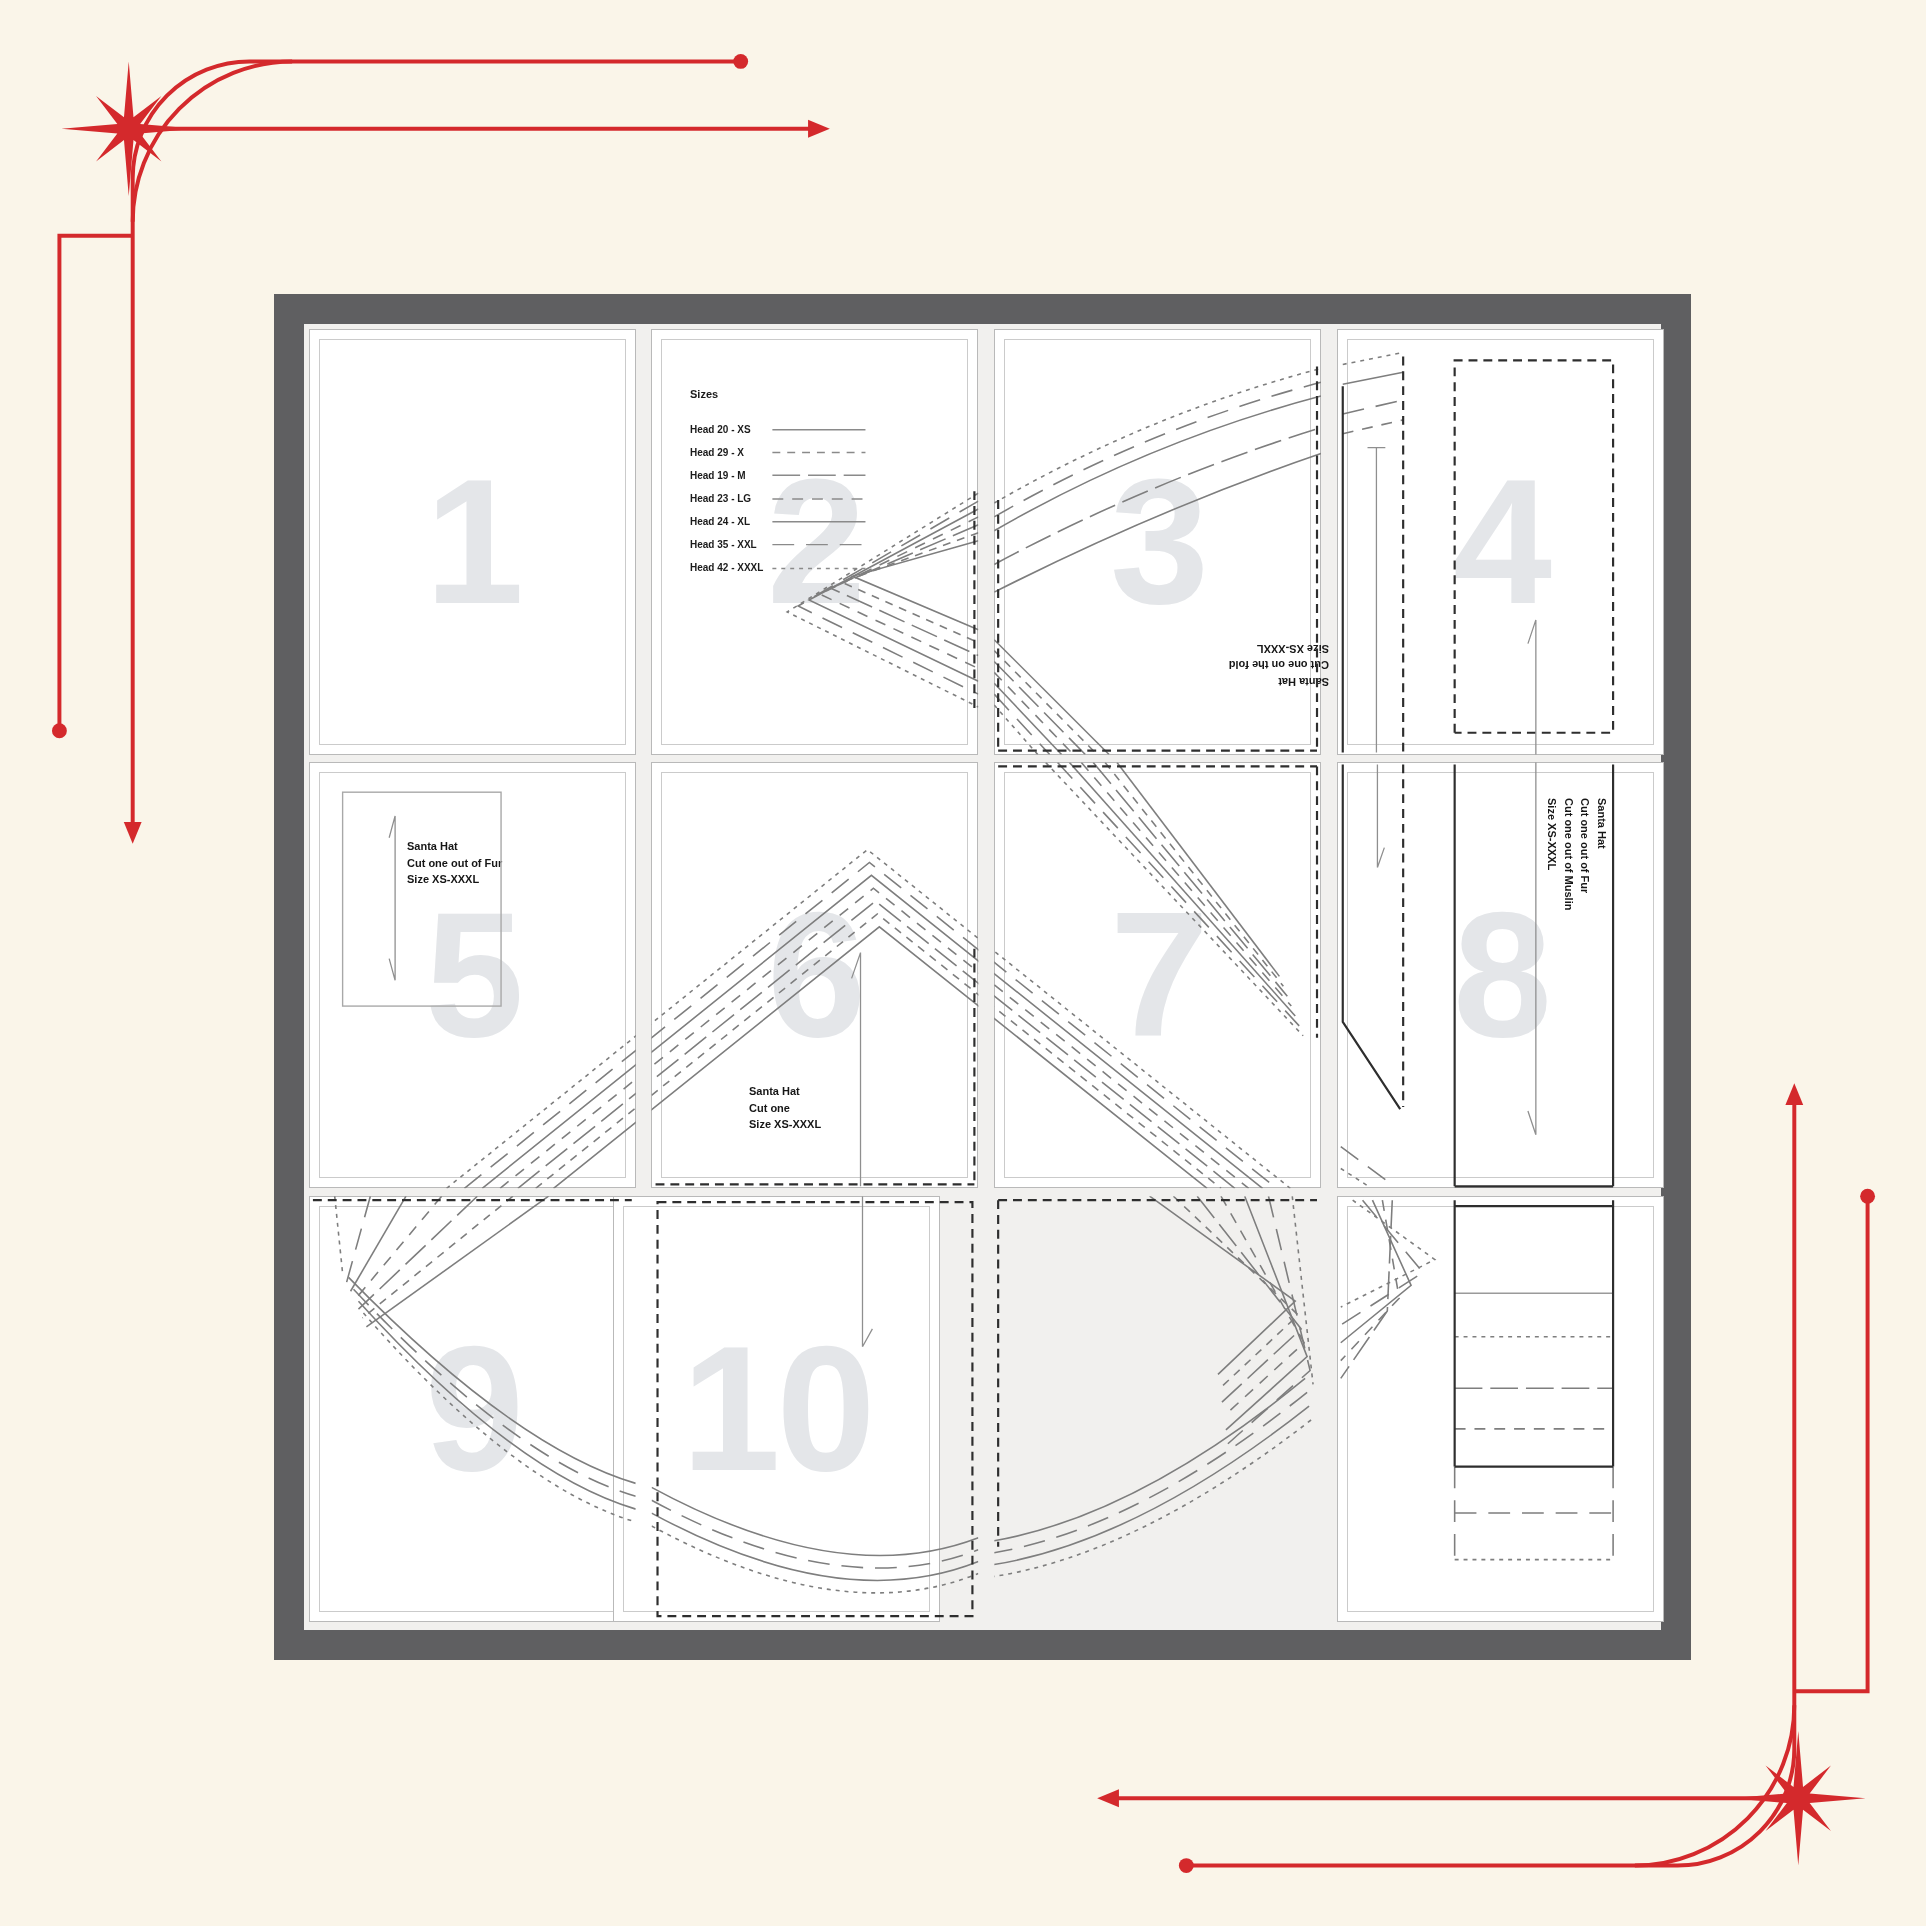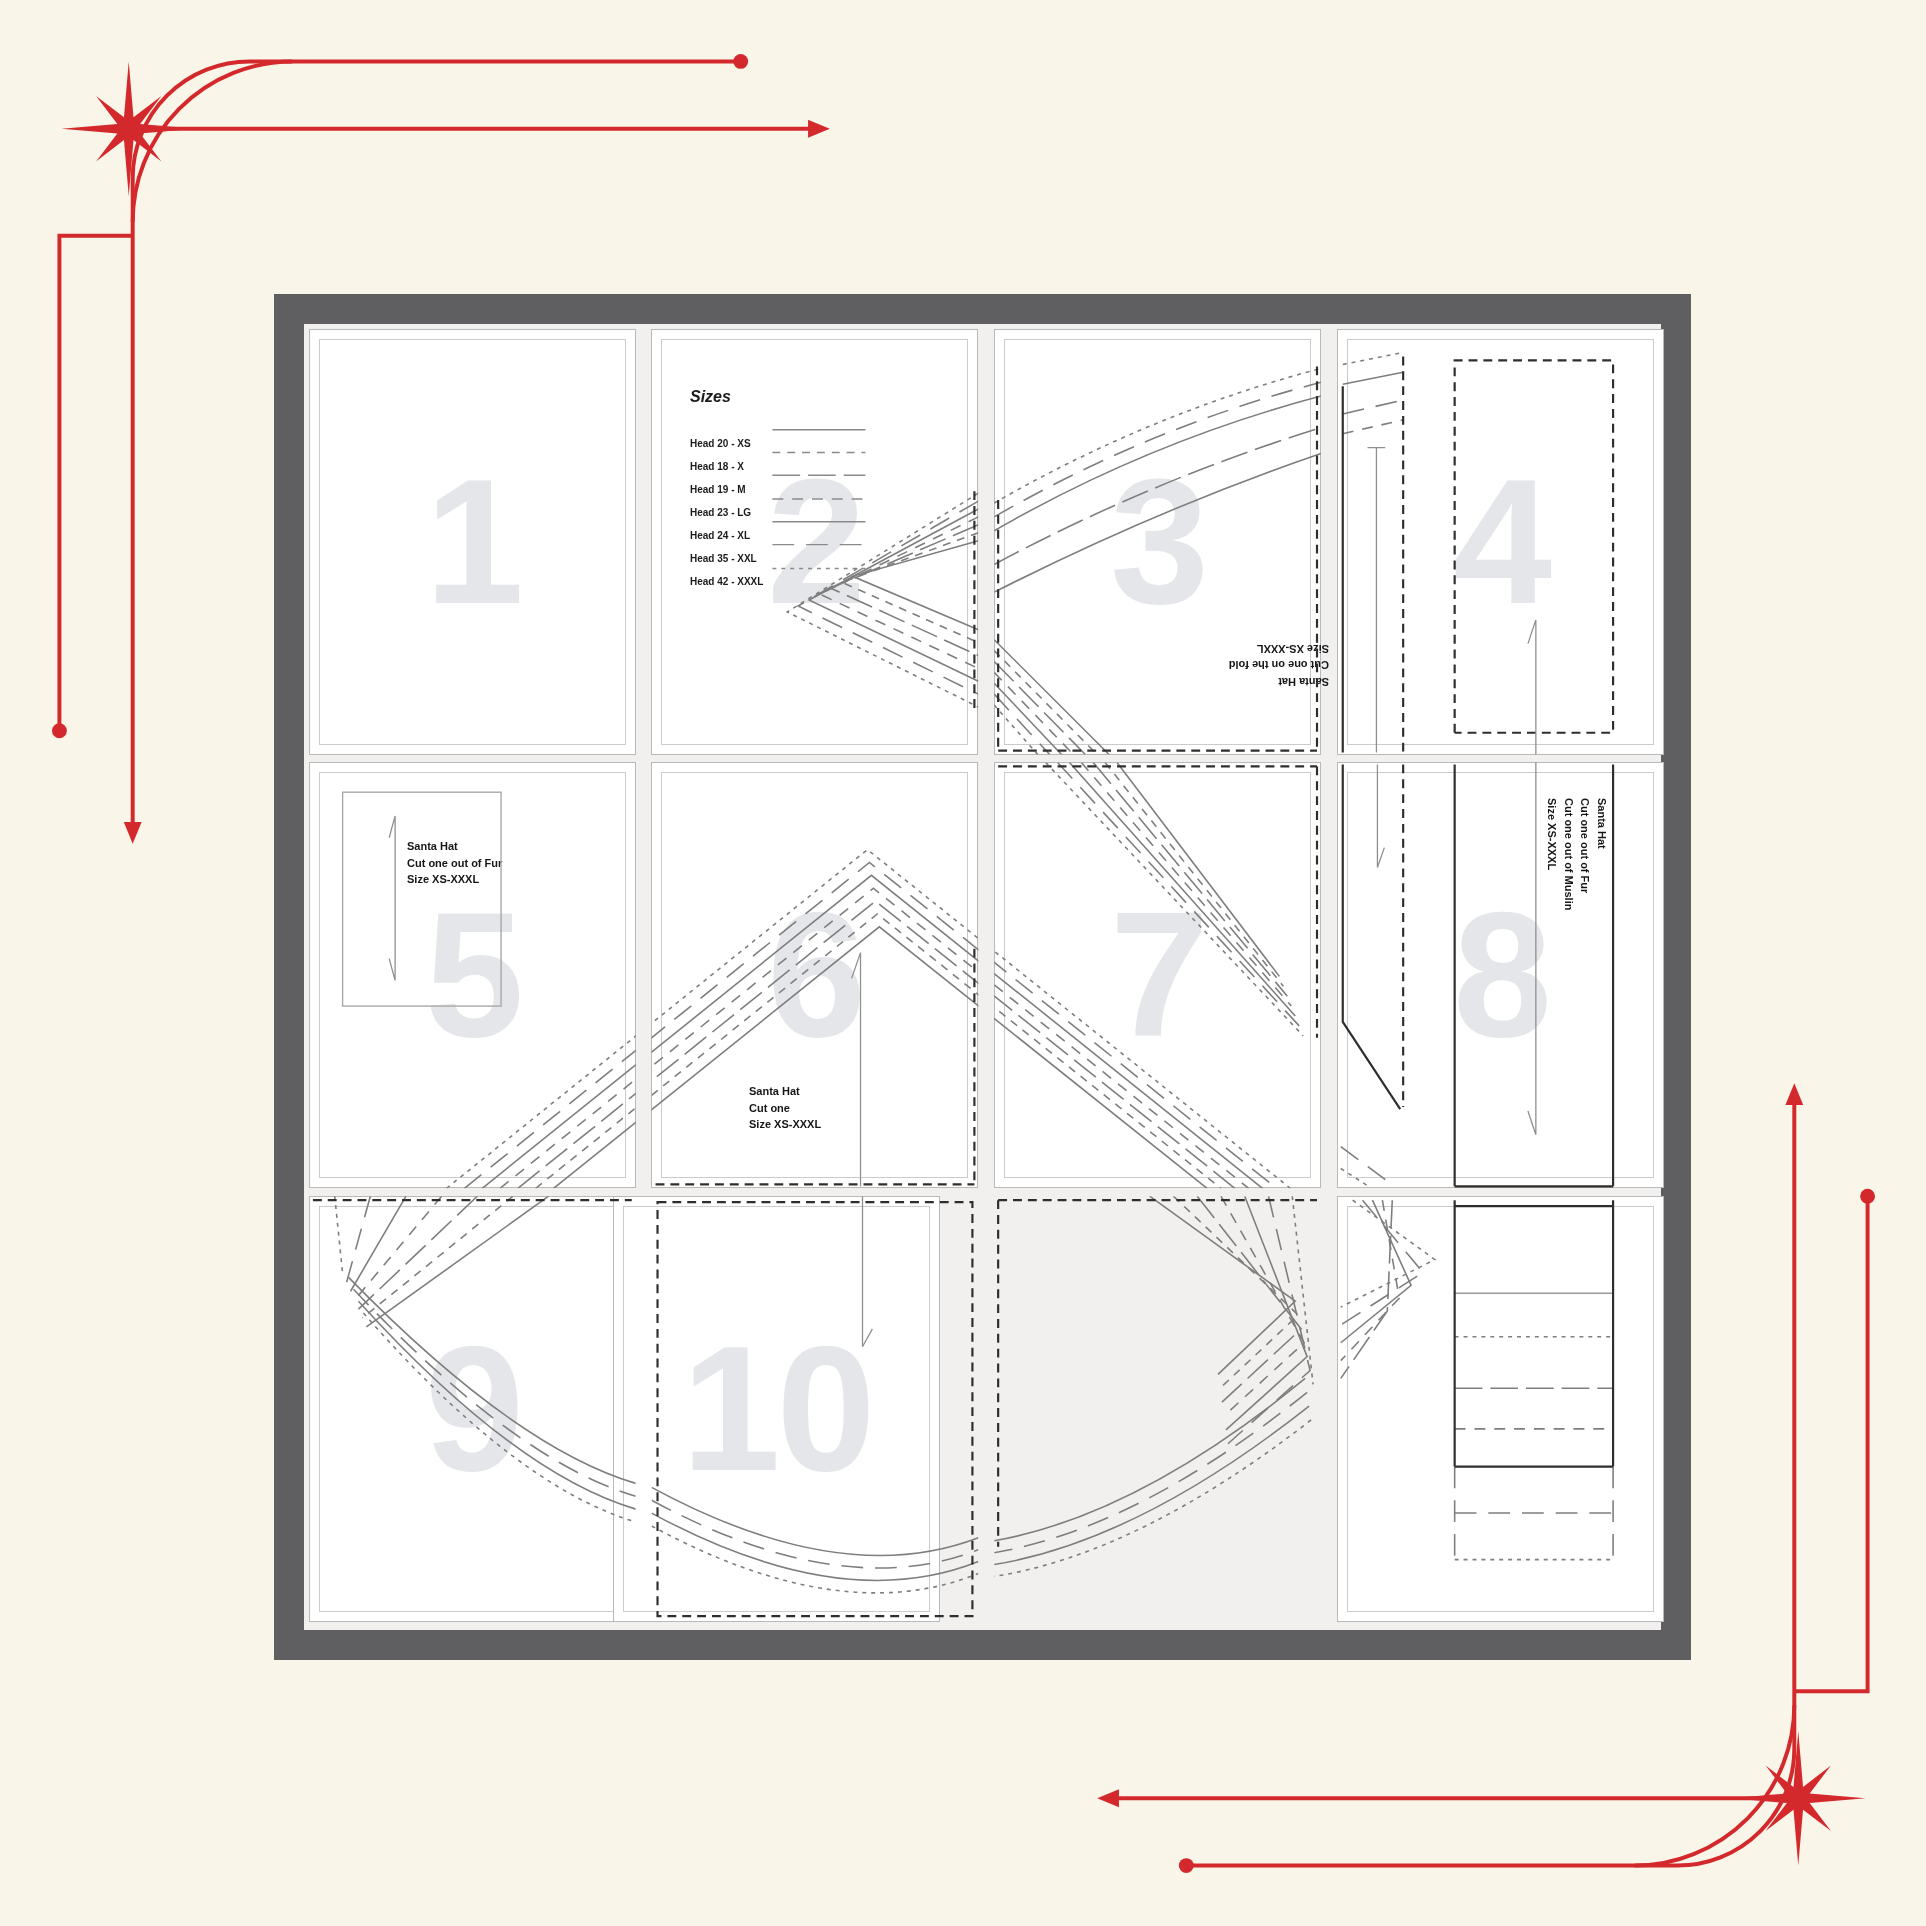--- a/index.html
+++ b/index.html
@@ -24,21 +24,21 @@
     display:flex;align-items:center;justify-content:center;
   }
   .margin-box{
     position:absolute;inset:9px;border:1px solid #cbcbcb;pointer-events:none;
   }
   .num{
     font-weight:bold;font-size:178px;line-height:1;
     color:var(--page-number,#e4e6e9);letter-spacing:-4px;user-select:none;
   }
   .legend{position:absolute;left:690px;top:388px;width:178px;color:#1b1b1b;}
-  .legend-title{font-weight:bold;font-size:16px;height:14px;margin-bottom:30px;font-style:italic;}
+  .legend-title{font-weight:bold;font-size:11px;height:14px;margin-bottom:16px;}
   .legend-row{height:23px;display:flex;align-items:center;font-weight:bold;font-size:10px;}
   .pattern-label{
     position:absolute;font-weight:bold;font-size:11px;line-height:1.5;color:#161616;
     white-space:nowrap;
   }
   .rot180{transform:rotate(180deg);}
   .rot90{transform:rotate(90deg);}
   .overlay{position:absolute;left:0;top:0;pointer-events:none;}
   .pat path{stroke:var(--pattern-line,#7e7e7e);stroke-width:1.6;fill:none;}
   .s0{stroke-dasharray:4 5;}
@@ -118,21 +118,21 @@
       <div class="margin-box"></div>
       <div class="num">10</div>
     </div>
   <div class="page" style="left:1337px;top:1196px">
       <div class="margin-box"></div>
     </div>
 
   <div class="legend">
     <div class="legend-title">Sizes</div>
     <div class="legend-row">Head 20 - XS</div>
-    <div class="legend-row">Head 18 - X</div>
+    <div class="legend-row">Head 29 - X</div>
     <div class="legend-row">Head 19 - M</div>
     <div class="legend-row">Head 23 - LG</div>
     <div class="legend-row">Head 24 - XL</div>
     <div class="legend-row">Head 35 - XXL</div>
     <div class="legend-row">Head 42 - XXXL</div>
   </div>
 
   <div class="pattern-label rot180" style="left:1214px;top:640px;width:115px;">
     <div>Santa Hat</div>
     <div>Cut one on the fold</div>

